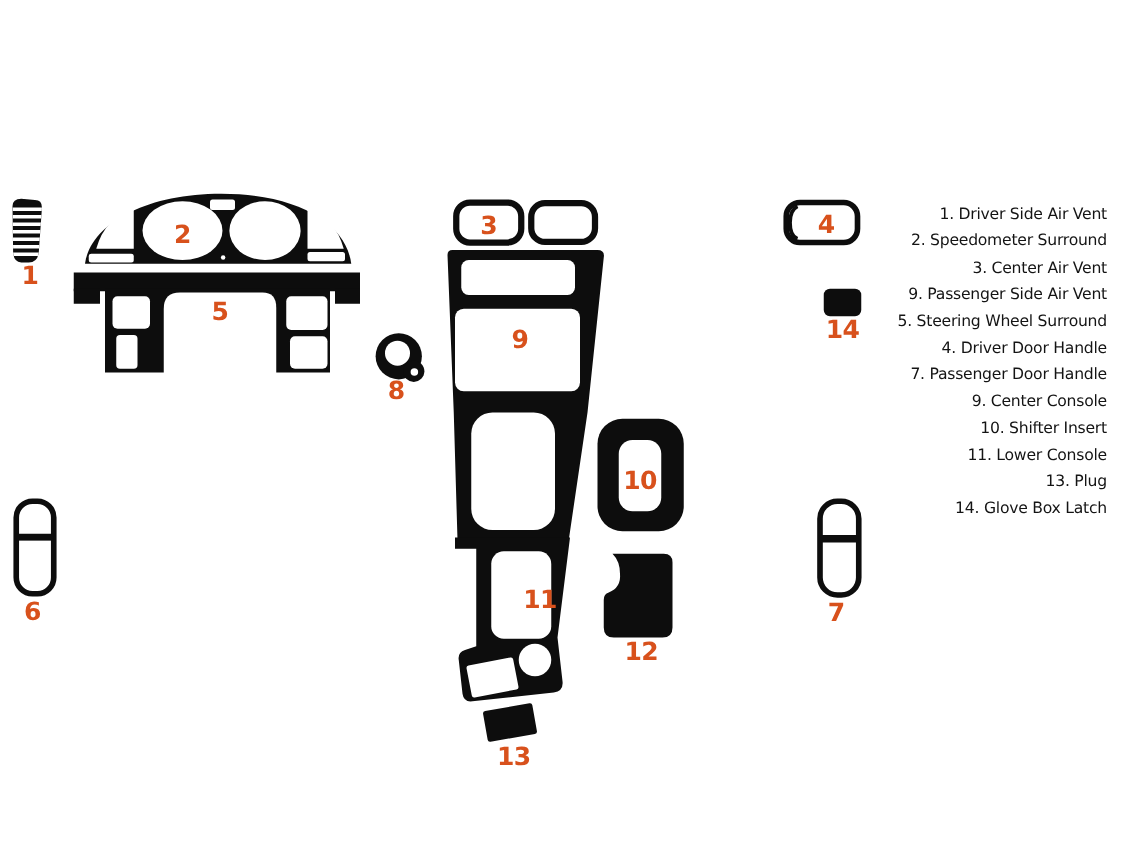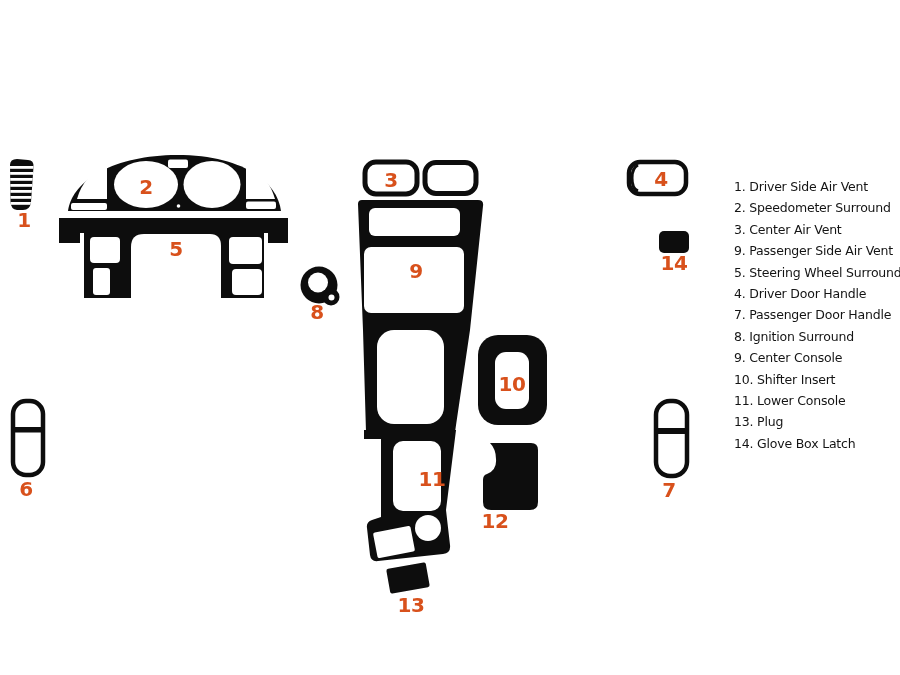--- a/index.html
+++ b/index.html
@@ -20,26 +20,27 @@
     color:#d8511c;
     font-size:20px;
     font-weight:700;
     letter-spacing:-0.5px;
     white-space:nowrap;
     line-height:1;
   }
   .legend{
     position:absolute;
     left:718px;top:160px;
-    margin:16px;padding:0;
+    margin:0;padding:0;
     list-style:none;
     color:#141414;
     font-size:12.5px;
     letter-spacing:-0.2px;
     font-weight:500;
+    text-align:right;
   }
   .legend li{
     height:21.4px;
     line-height:21.4px;
     white-space:nowrap;
   }
 </style>
 </head>
 <body>
 
@@ -154,33 +155,32 @@
   <div class="num" style="left:146px;top:187px">2</div>
   <div class="num" style="left:391px;top:180px">3</div>
   <div class="num" style="left:661px;top:179px">4</div>
   <div class="num" style="left:176px;top:249px">5</div>
   <div class="num" style="left:26px;top:489px">6</div>
   <div class="num" style="left:669px;top:490px">7</div>
   <div class="num" style="left:317px;top:312px">8</div>
   <div class="num" style="left:416px;top:271px">9</div>
   <div class="num" style="left:512px;top:384px">10</div>
   <div class="num" style="left:432px;top:479px">11</div>
-  <div class="num" style="left:495px;top:521px">12</div>
+  <div class="num" style="left:513px;top:521px">12</div>
   <div class="num" style="left:411px;top:605px">13</div>
   <div class="num" style="left:674px;top:263px">14</div>
 
   <ul class="legend">
       <li>1. Driver Side Air Vent</li>
       <li>2. Speedometer Surround</li>
       <li>3. Center Air Vent</li>
       <li>9. Passenger Side Air Vent</li>
       <li>5. Steering Wheel Surround</li>
       <li>4. Driver Door Handle</li>
       <li>7. Passenger Door Handle</li>
-      <li>8. Ignition Surround</li>
       <li>9. Center Console</li>
       <li>10. Shifter Insert</li>
       <li>11. Lower Console</li>
       <li>13. Plug</li>
       <li>14. Glove Box Latch</li>
     </ul>
 
 </div>
 
 </body></html>

